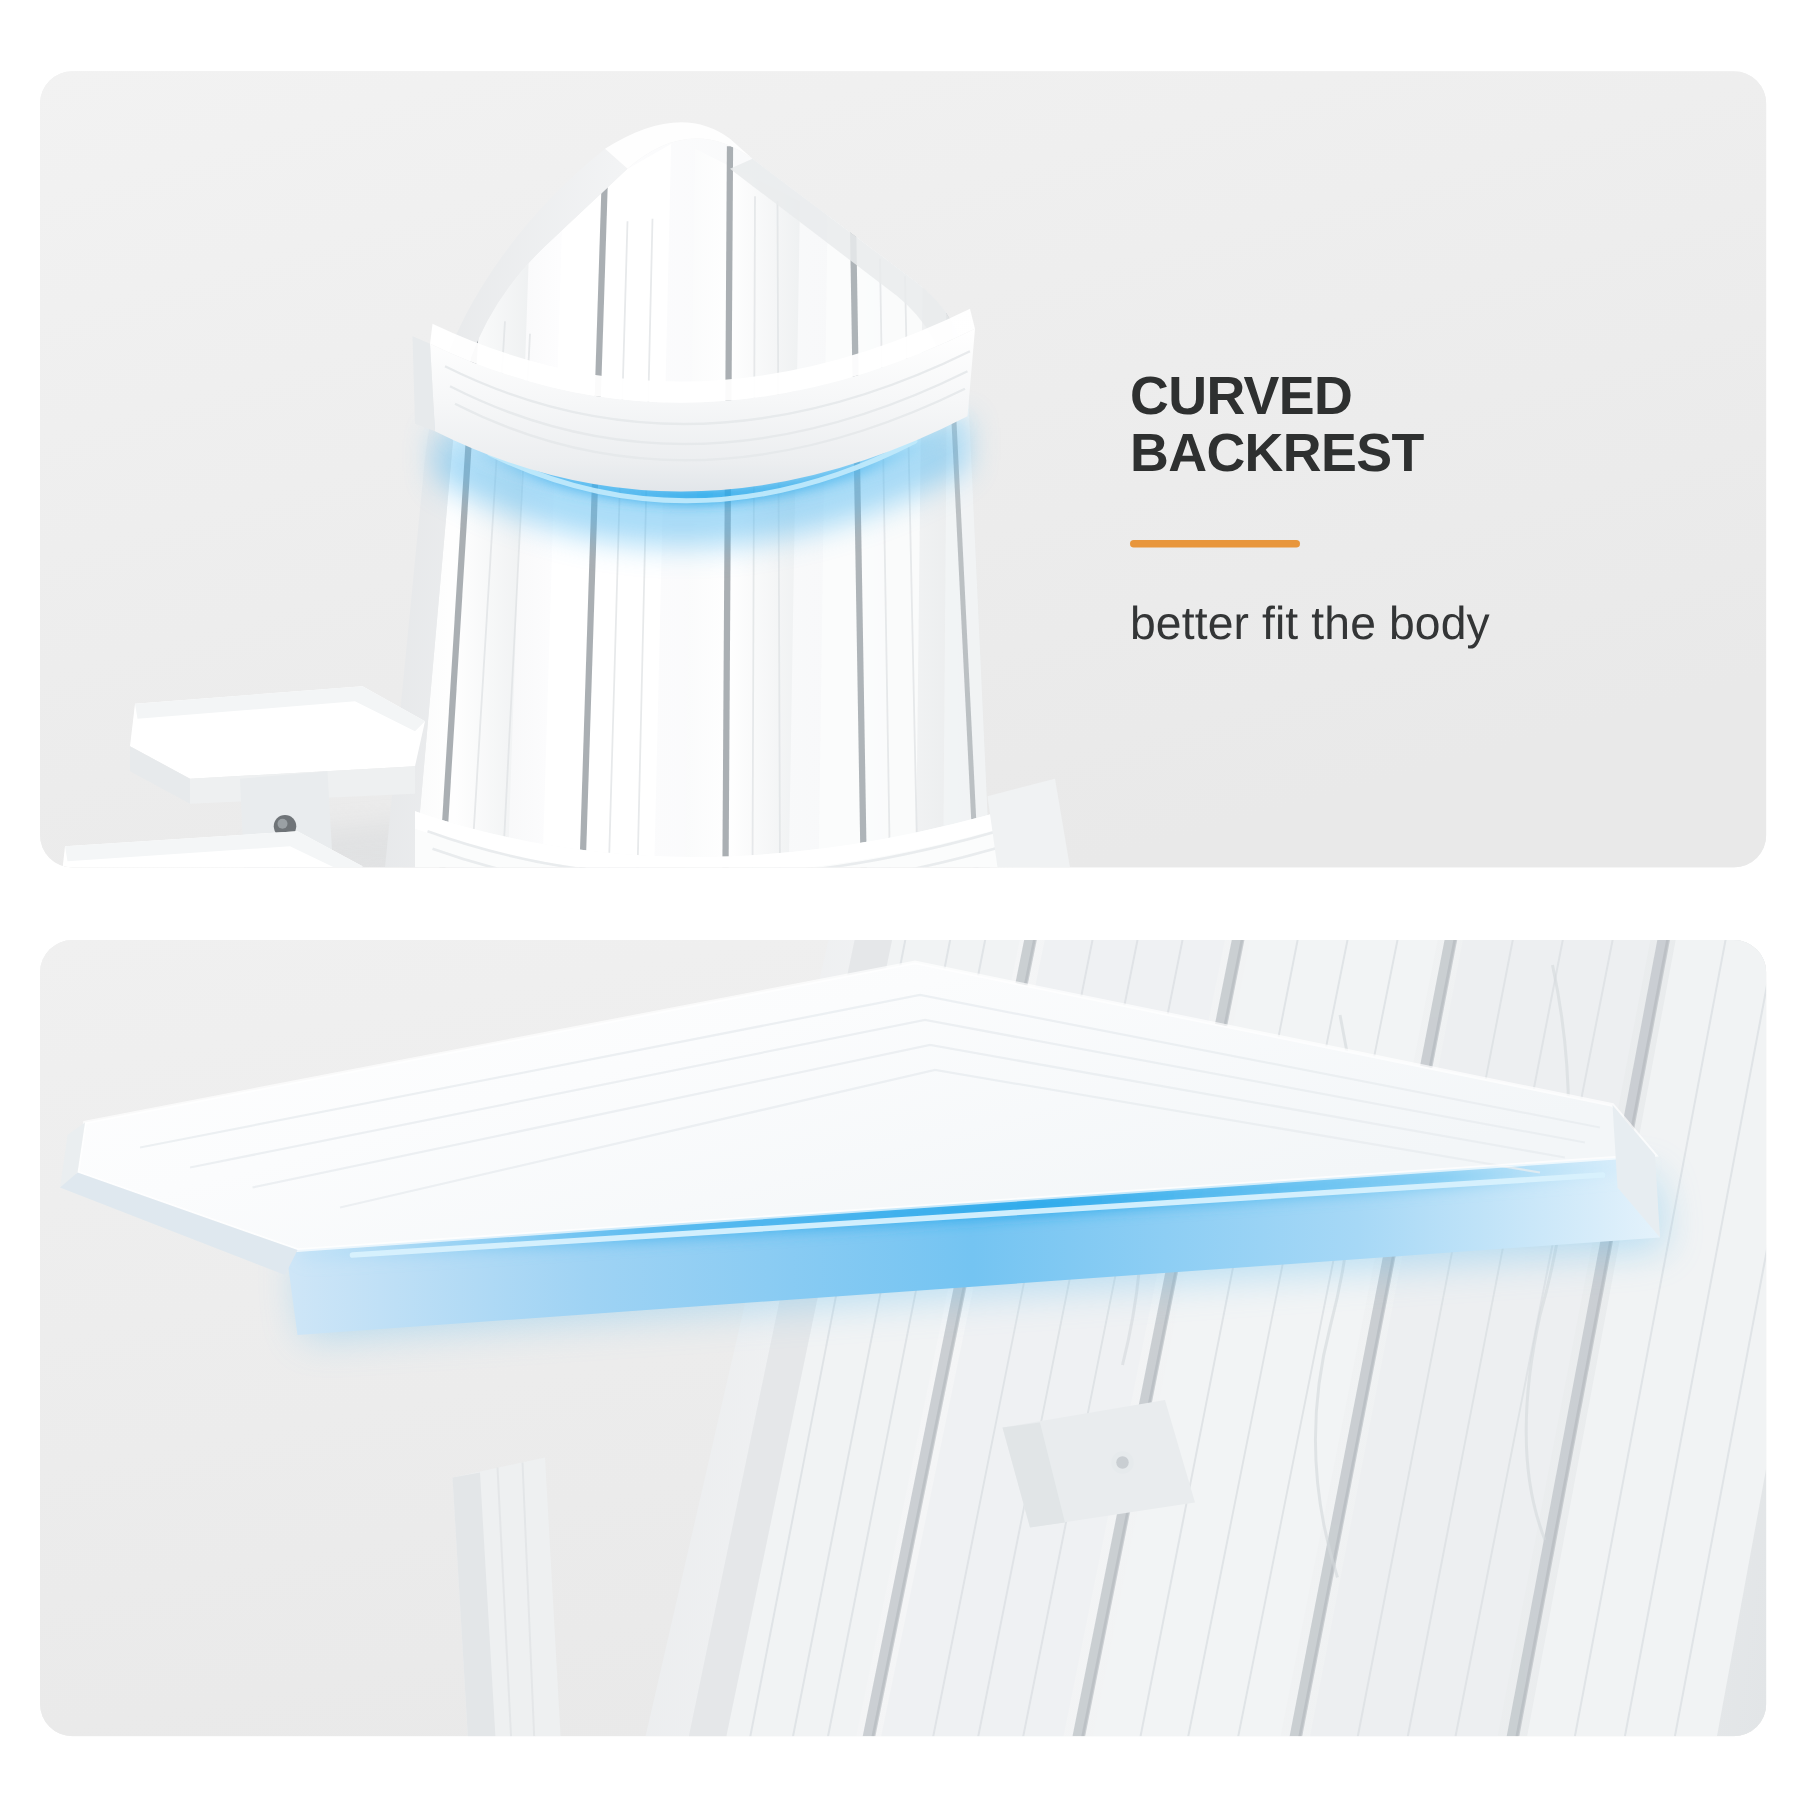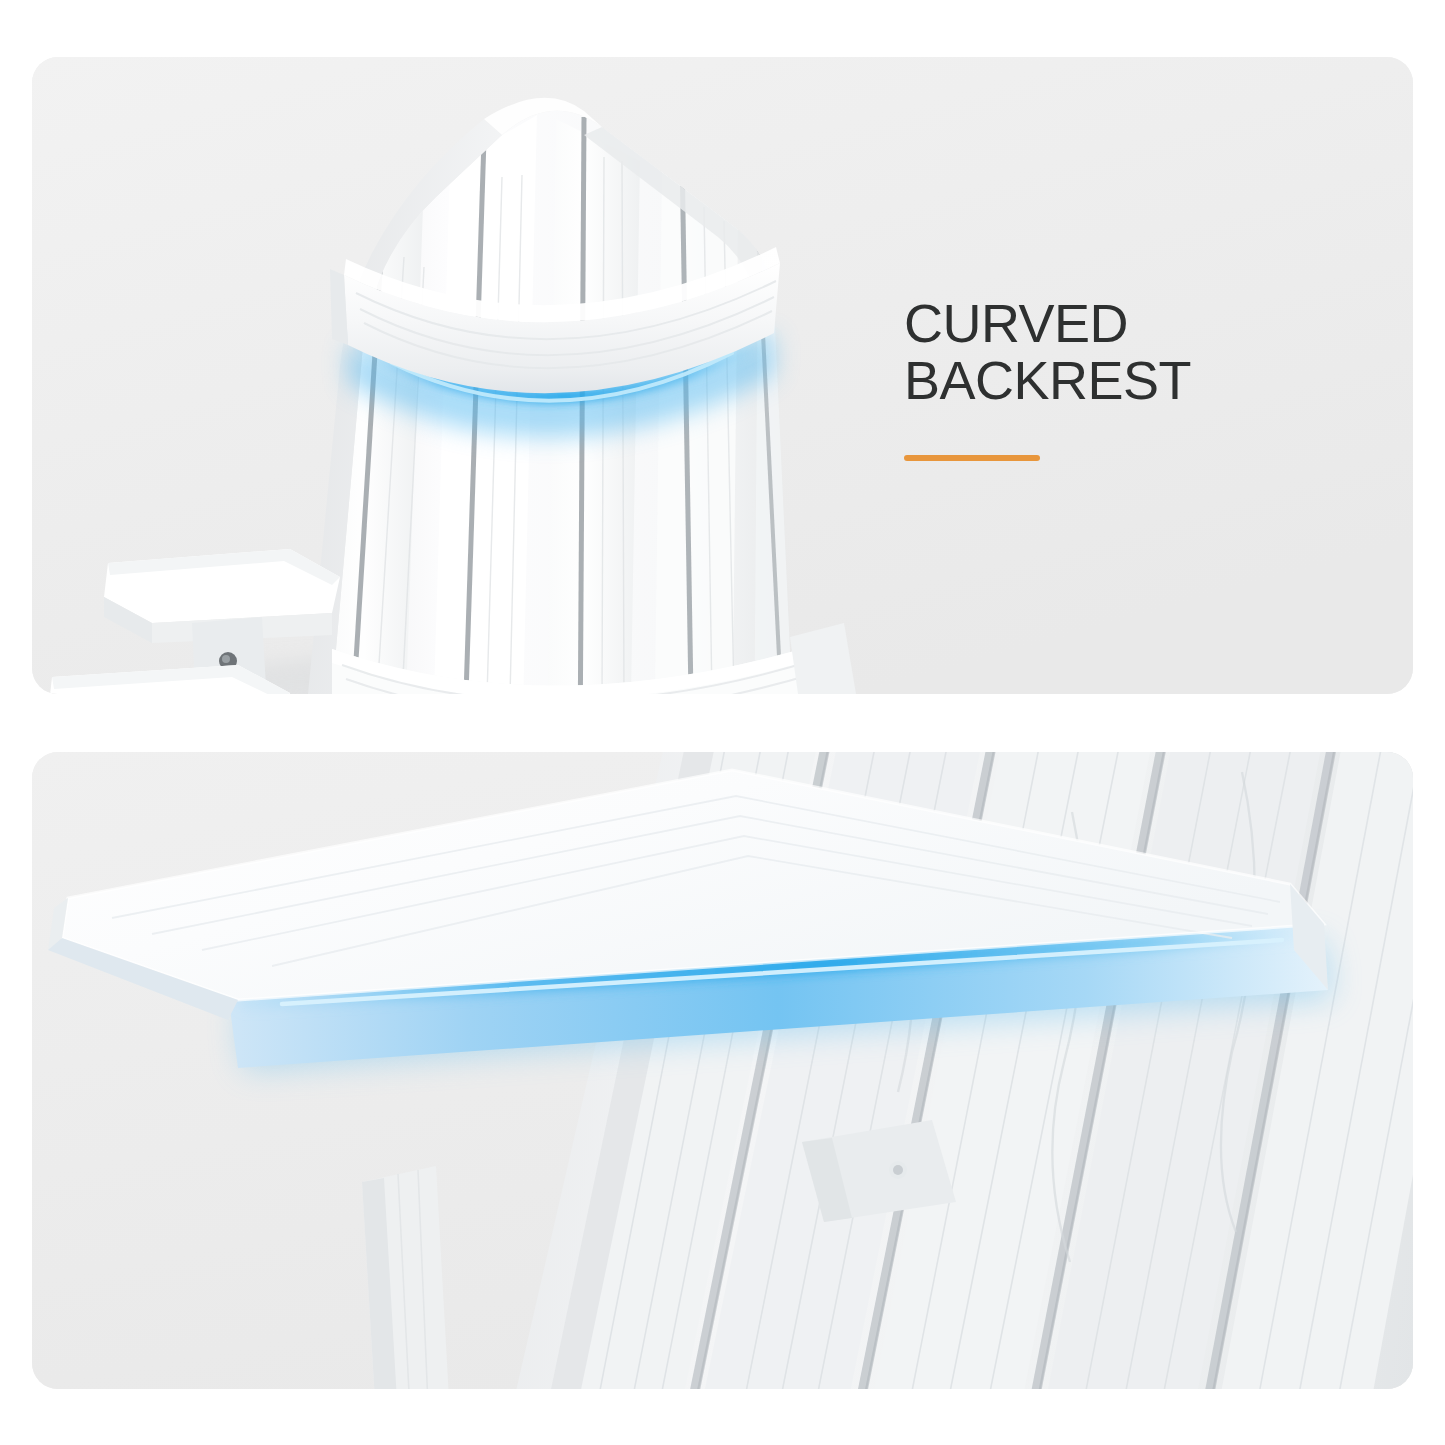--- a/index.html
+++ b/index.html
@@ -47,22 +47,22 @@
     position: absolute;
     z-index: 40;
   }
   #copy-backrest {
     left: 872px;
     top: 238px;
     width: 470px;
     text-align: left;
   }
   .headline {
-    font-size: 54px;
-    font-weight: 400;
+    font-size: 43px;
+    font-weight: 700;
     line-height: 1.06;
     letter-spacing: -0.5px;
     color: #2e3030;
     margin: 0;
     white-space: pre-line;
   }
   .rule {
     width: 136px;
     height: 6px;
     border-radius: 3px;
@@ -235,20 +235,21 @@
         </g>
       </g>
 
       <path d="M758 580 L812 566 L824 637 L766 637 Z" fill="#f0f2f3"></path>
     </svg>
 
     <div class="copy" id="copy-backrest">
       <h2 class="headline">CURVED
 BACKREST</h2>
       <div class="rule"></div>
+      <p class="subline">better fit the body</p>
     </div>
   </div>
 
   <div class="panel" id="panel-armrests">
 
     <svg id="art-armrests" viewBox="0 0 1381 637" preserveAspectRatio="xMidYMid slice">
       <defs>
         <linearGradient id="bgB" x1="0" y1="0" x2="0.4" y2="1">
           <stop offset="0" stop-color="#f0f0f0"></stop>
           <stop offset="1" stop-color="#e9e9e9"></stop>

